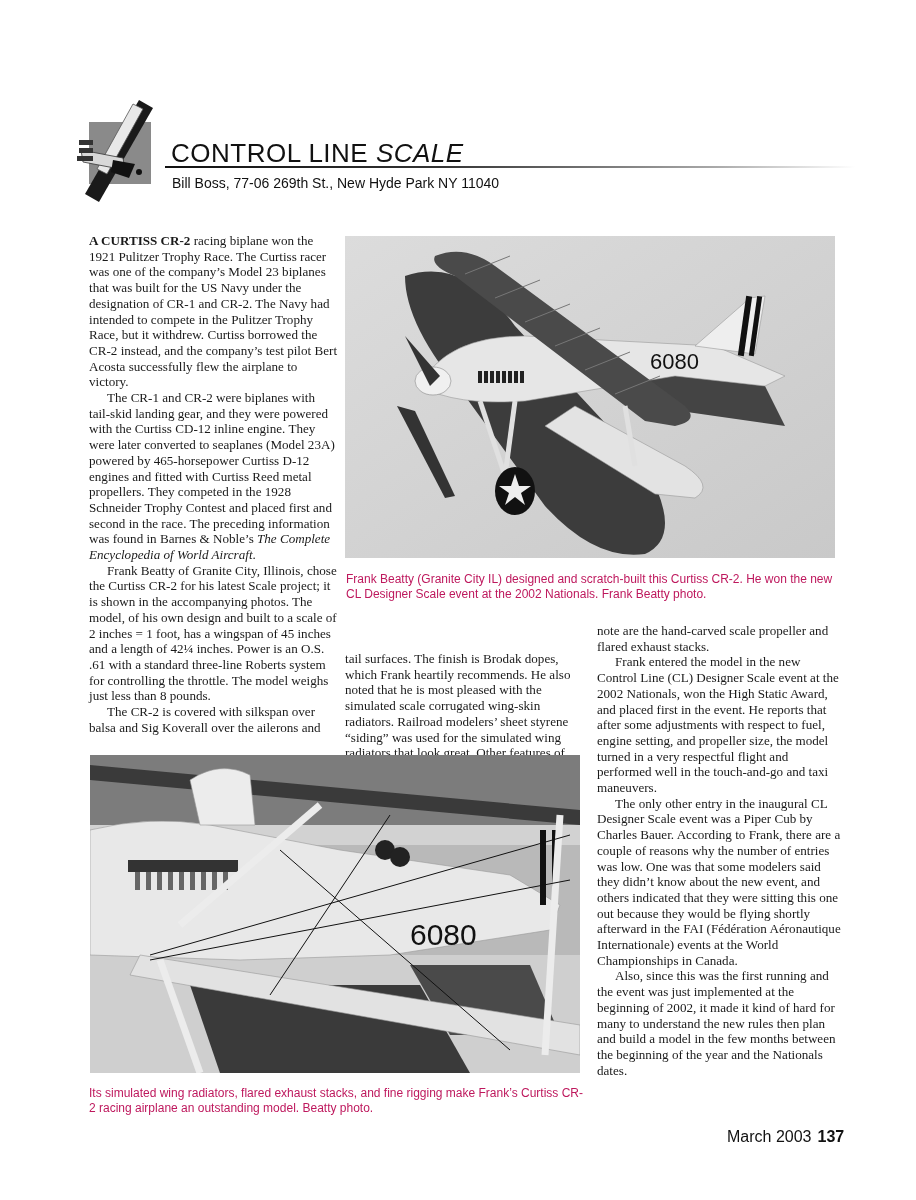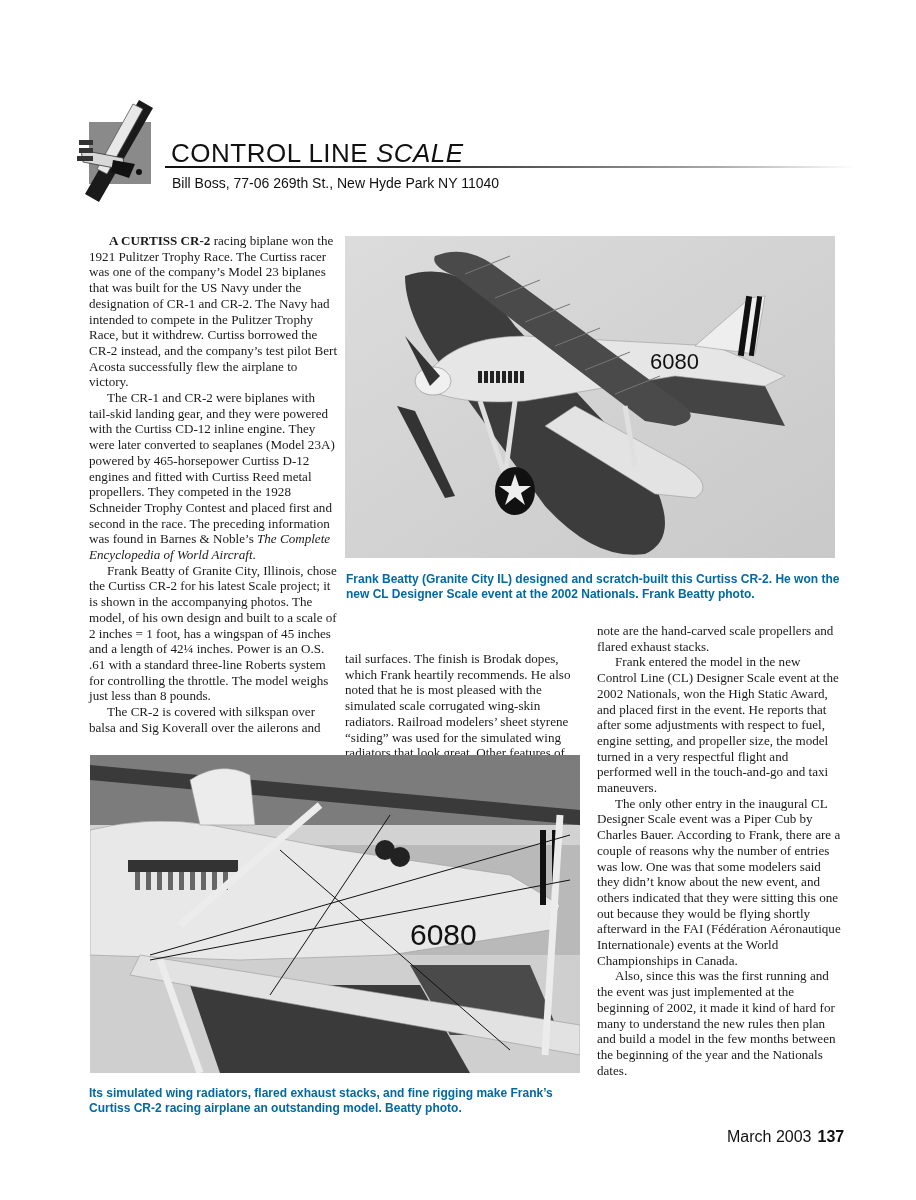--- a/index.html
+++ b/index.html
@@ -15,29 +15,29 @@
     background: linear-gradient(to right, #111 0%, #333 40%, #aaa 80%, #fff 100%); }
   #author-line { position: absolute; left: 172px; top: 175px; font-size: 14px; color: #111; white-space: nowrap; }
 
   
   .col { position: absolute; font-size: 13.1px; line-height: 15.7px; color: #1a1a1a; text-align: left; }
   .col p { margin: 0; }
   .col p.ind { text-indent: 18px; }
   #col1 { left: 89px; top: 233px; width: 248px; }
   #col2 { left: 345px; top: 623px; width: 240px; margin-top: 28px; }
   #col3 { left: 597px; top: 623px; width: 245px; }
-  b.lead { font-weight: bold; margin-left: 20px; }
+  b.lead { font-weight: bold; }
 
   
   .photo { position: absolute; overflow: hidden; background: #fca5a5; }
   #photo1 { left: 345px; top: 236px; width: 490px; height: 322px; }
   #photo2 { left: 90px; top: 755px; width: 490px; height: 318px; }
   .photo svg { display: block; width: 100%; height: 100%; }
 
-  .caption { position: absolute; font-size: 12px; font-weight: bold; line-height: 14.5px; color: #0369a1; }
+  .caption { position: absolute; font-size: 12px; font-weight: normal; line-height: 14.5px; color: #be185d; }
   #caption1 { left: 346px; top: 572px; width: 495px; }
   #caption2 { left: 89px; top: 1086px; width: 495px; }
 
   #folio { position: absolute; left: 727px; top: 1128px; font-size: 16px; color: #111; white-space: nowrap; }
   #folio .pg { font-weight: bold; margin-left: 6px; }
 </style>
 </head>
 <body>
 
 <div id="logo">
@@ -126,21 +126,21 @@
     <path d="M60,100 L95,140 L85,150 Z" fill="#333"></path>
   </svg>
 </div>
 <div id="caption1" class="caption sans">Frank Beatty (Granite City IL) designed and scratch-built this Curtiss CR-2. He won the new CL Designer Scale event at the 2002 Nationals. Frank Beatty photo.</div>
 
 <div id="col2" class="col serif">
   <p>tail surfaces. The finish is Brodak dopes, which Frank heartily recommends. He also noted that he is most pleased with the simulated scale corrugated wing-skin radiators. Railroad modelers’ sheet styrene “siding” was used for the simulated wing radiators that look great. Other features of</p>
 </div>
 
 <div id="col3" class="col serif">
-  <p>note are the hand-carved scale propellers and flared exhaust stacks.</p>
+  <p>note are the hand-carved scale propeller and flared exhaust stacks.</p>
   <p class="ind">Frank entered the model in the new Control Line (CL) Designer Scale event at the 2002 Nationals, won the High Static Award, and placed first in the event. He reports that after some adjustments with respect to fuel, engine setting, and propeller size, the model turned in a very respectful flight and performed well in the touch-and-go and taxi maneuvers.</p>
   <p class="ind">The only other entry in the inaugural CL Designer Scale event was a Piper Cub by Charles Bauer. According to Frank, there are a couple of reasons why the number of entries was low. One was that some modelers said they didn’t know about the new event, and others indicated that they were sitting this one out because they would be flying shortly afterward in the FAI (Fédération Aéronautique Internationale) events at the World Championships in Canada.</p>
   <p class="ind">Also, since this was the first running and the event was just implemented at the beginning of 2002, it made it kind of hard for many to understand the new rules then plan and build a model in the few months between the beginning of the year and the Nationals dates.</p>
 </div>
 
 <div id="photo2" class="photo">
   <svg viewBox="0 0 490 318" preserveAspectRatio="none">
     <rect width="490" height="318" fill="#b9b9b9"></rect>
 
     <rect x="0" y="0" width="490" height="70" fill="#7c7c7c"></rect>

